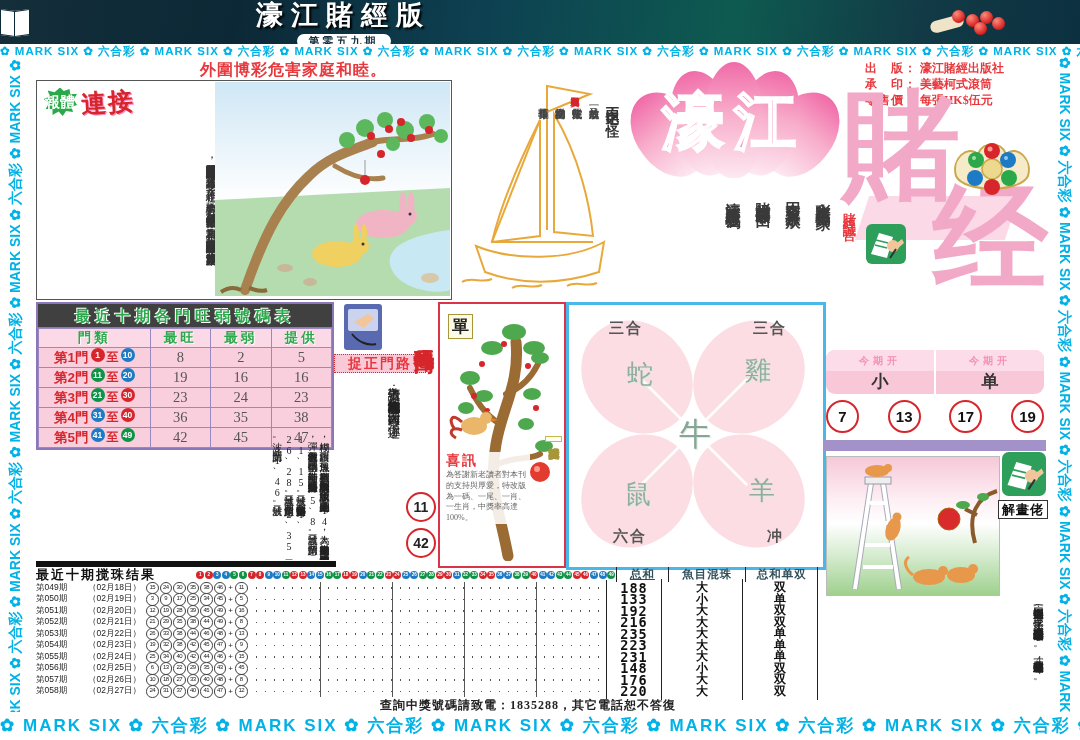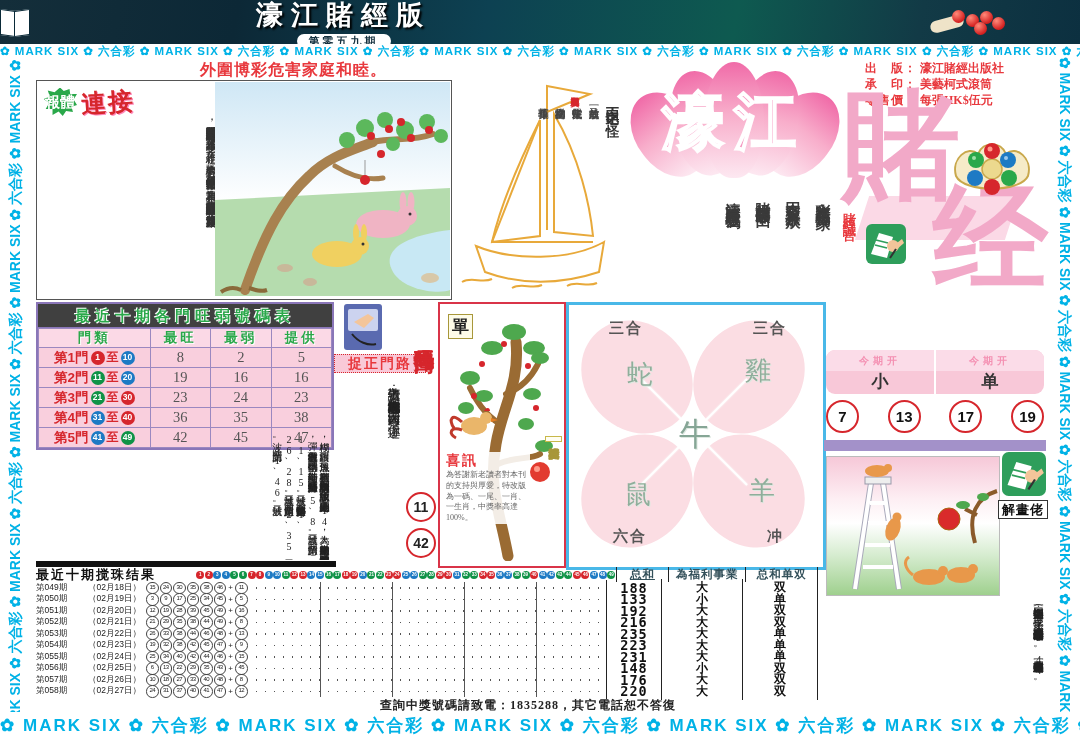--- a/index.html
+++ b/index.html
@@ -38,21 +38,21 @@
   #strip-bottom{top:712px;height:28px;font-size:17px;line-height:28px;letter-spacing:2px;}
   .v-strip{top:57px;width:30px;height:655px;background:#fff;overflow:hidden;}
   #strip-left{left:0;}  #strip-right{left:1050px;}
   .v-inner{position:absolute;width:700px;height:30px;line-height:30px;font-weight:bold;font-size:14px;
     color:#00b2e6;white-space:nowrap;transform-origin:0 0;}
   #strip-left .v-inner{transform:rotate(-90deg) translateX(-700px);}
   #strip-right .v-inner{transform:rotate(90deg) translateY(-30px);}
 
   
   #headline{left:200px;top:60px;width:300px;font-size:16px;font-weight:bold;color:#e8383d;letter-spacing:1px;}
-  #comic{left:36px;top:80px;width:414px;height:218px;border:1px solid #555;background:#fff;}
+  #comic{left:36px;top:80px;width:414px;height:218px;border:1px solid #555;background:#fff;text-align:center;}
   .comic-badge{position:absolute;left:6px;top:5px;display:flex;align-items:center;z-index:3;}
   .star{width:34px;height:30px;background:#2aa84a;color:#fff;font-weight:bold;font-size:15px;
     display:flex;align-items:center;justify-content:center;
     clip-path:polygon(50% 0,61% 12%,78% 5%,80% 22%,100% 22%,90% 40%,100% 58%,84% 64%,88% 82%,68% 78%,58% 95%,46% 80%,28% 92%,28% 72%,8% 72%,18% 52%,2% 38%,20% 30%,14% 10%,34% 16%);}
   .badge-red{color:#d6262c;font-weight:bold;font-size:25px;font-family:"Liberation Serif",serif;
     letter-spacing:2px;transform:rotate(-4deg);margin-left:4px;text-shadow:1px 1px 0 #f8b;}
   .v-text{writing-mode:vertical-rl;text-orientation:upright;color:#333;
     font-family:"Liberation Serif",serif;overflow:hidden;}
   #essay{left:8px;top:36px;width:176px;height:176px;font-size:12.5px;line-height:1.55;position:absolute;}
   #comic-illus{position:absolute;right:1px;top:1px;}
@@ -81,21 +81,21 @@
   #write-icon-1{left:866px;top:224px;}
 
   
   #hot-table{left:36px;top:302px;width:294px;border:2px solid #8a76b8;background:#f9cfdd;}
   #hot-title{background:#404040;text-align:center;font-weight:bold;font-size:15px;letter-spacing:5px;
     color:#2aa84a;line-height:23px;text-shadow:1px 1px 0 #fff,-1px -1px 0 #fff;border-bottom:1px solid #8a76b8;}
   #hot-table table{border-collapse:collapse;width:100%;}
   #hot-table th,#hot-table td{border:1px solid #9b88c0;text-align:center;padding:0;}
   #hot-table th{color:#2aa84a;font-size:13.5px;letter-spacing:3px;background:#fbd9e6;line-height:18px;text-shadow:1px 1px 0 #fff;}
   #hot-table td{font-family:"Liberation Serif",serif;font-size:14.5px;color:#555;line-height:19px;}
-  .door-cell{display:flex;align-items:center;justify-content:center;gap:2px;}
+  .door-cell{display:flex;align-items:flex-start;justify-content:center;gap:2px;}
   .door-name{color:#d6262c;font-weight:bold;font-size:13.5px;font-family:"Liberation Sans",sans-serif;}
   .zhi{color:#d6262c;font-weight:bold;font-size:12px;}
   .ball{display:inline-flex;align-items:center;justify-content:center;border-radius:50%;color:#fff;font-weight:bold;
     font-family:"Liberation Sans",sans-serif;}
   .ball.sm{width:14px;height:14px;font-size:8.5px;}
 
   #analysis{left:38px;top:434px;width:292px;height:126px;writing-mode:vertical-rl;text-orientation:upright;
     font-family:"Liberation Serif",serif;font-size:10px;line-height:1.18;color:#222;overflow:hidden;}
   #black-bar{left:36px;top:561px;width:300px;height:6px;background:#111;}
 
@@ -613,21 +613,21 @@
           <div class="mini-ball" style="background: rgb(29, 122, 196);">42</div>
           <div class="mini-ball" style="background: rgb(15, 147, 71);">43</div>
           <div class="mini-ball" style="background: rgb(15, 147, 71);">44</div>
           <div class="mini-ball" style="background: rgb(214, 38, 44);">45</div>
           <div class="mini-ball" style="background: rgb(214, 38, 44);">46</div>
           <div class="mini-ball" style="background: rgb(29, 122, 196);">47</div>
           <div class="mini-ball" style="background: rgb(29, 122, 196);">48</div>
           <div class="mini-ball" style="background: rgb(15, 147, 71);">49</div>
         </div>
       <div class="sum-h" style="width:54px;border-left:1.5px solid #222;text-decoration:underline;">总和</div>
-      <div class="sum-h" style="width:80px;border-left:1.5px solid #222;">為福利事業</div>
+      <div class="sum-h" style="width:80px;border-left:1.5px solid #222;">魚目混珠</div>
       <div class="sum-h" style="width:74px;border-left:1.5px solid #222;border-right:1.5px solid #222;">总和单双</div>
     </div>
     <div id="res-rows">
         <div class="res-row">
           <span class="r-issue">第049期</span>
           <span class="r-date">（02月18日）</span>
           <span class="r-balls">
             <span class="c-num">15</span>
             <span class="c-num">24</span>
             <span class="c-num">30</span>

